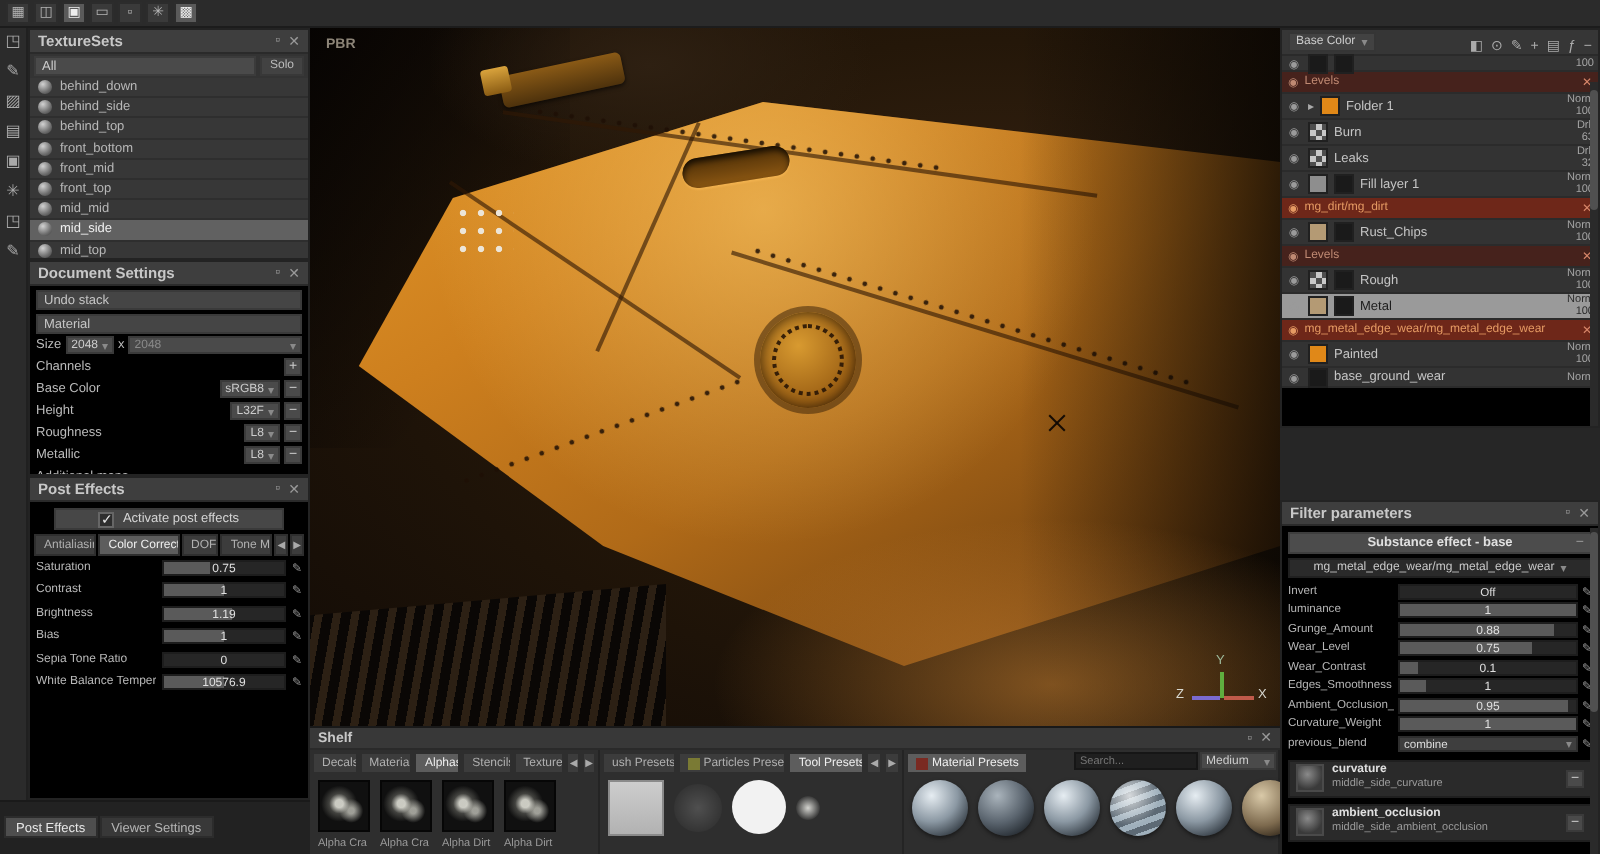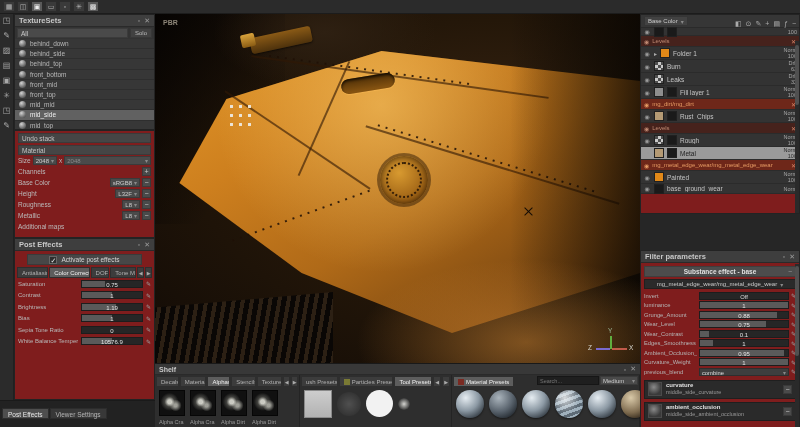--- a/index.html
+++ b/index.html
@@ -4,21 +4,21 @@
 <style>
   :root{
     --accent-orange:#e08818; --effect-dark:#46221c; --effect-bright:#6e2719;
     --sel-gray:#9a9a9a; --olive:#7a7a34; --brick:#7a2a22;
   }
   *{box-sizing:border-box; margin:0; padding:0; font-family:"Liberation Sans",sans-serif;}
   html,body{width:800px;height:427px;overflow:hidden;background:#1e1e1e;}
   #app{position:relative;width:800px;height:427px;background:#262626;}
 
   
-  .panel{position:absolute;background:#7f1d1d;border:1px solid #232323;overflow:hidden;}
+  .panel{position:absolute;background:#000000;border:1px solid #232323;overflow:hidden;}
   .phead{height:12px;background:#3e3e3e;display:flex;align-items:center;padding:0 4px;
          color:#c8c8c8;font-size:7.5px;font-weight:bold;border-bottom:1px solid #2a2a2a;}
   .sp{flex:1}
   .wctl{color:#9a9a9a;font-size:7px;margin-left:4px;font-weight:normal;}
   .vscroll{position:absolute;right:0;width:4px;background:#2a2a2a;}
   .vscroll .handle{position:absolute;left:0;right:0;background:#505050;border-radius:2px;}
 
   
   #topbar{position:absolute;left:0;top:0;width:800px;height:14px;background:#2b2b2b;
           display:flex;align-items:center;gap:2px;padding:0 3px;border-bottom:1px solid #1c1c1c;}
@@ -294,20 +294,26 @@
           <span>mid_side</span>
         </div>
         <div class="tsrow">
           <span class="ball"></span>
           <span>mid_top</span>
         </div>
       </div>
   </div>
 
   <div id="ds-panel" class="panel">
+    <div class="phead">
+      <span>Document Settings</span>
+      <span class="sp"></span>
+      <span class="wctl">▫</span>
+      <span class="wctl">✕</span>
+    </div>
     <div class="dsbtn">Undo stack</div>
     <div class="dsbtn">Material</div>
     <div class="dsrow">
       <span>Size</span>
       <div class="select">
         <span>2048</span>
           <span class="dim">▾</span>
       </div>
       <span>x</span>
       <div class="select dim" style="flex:1">

